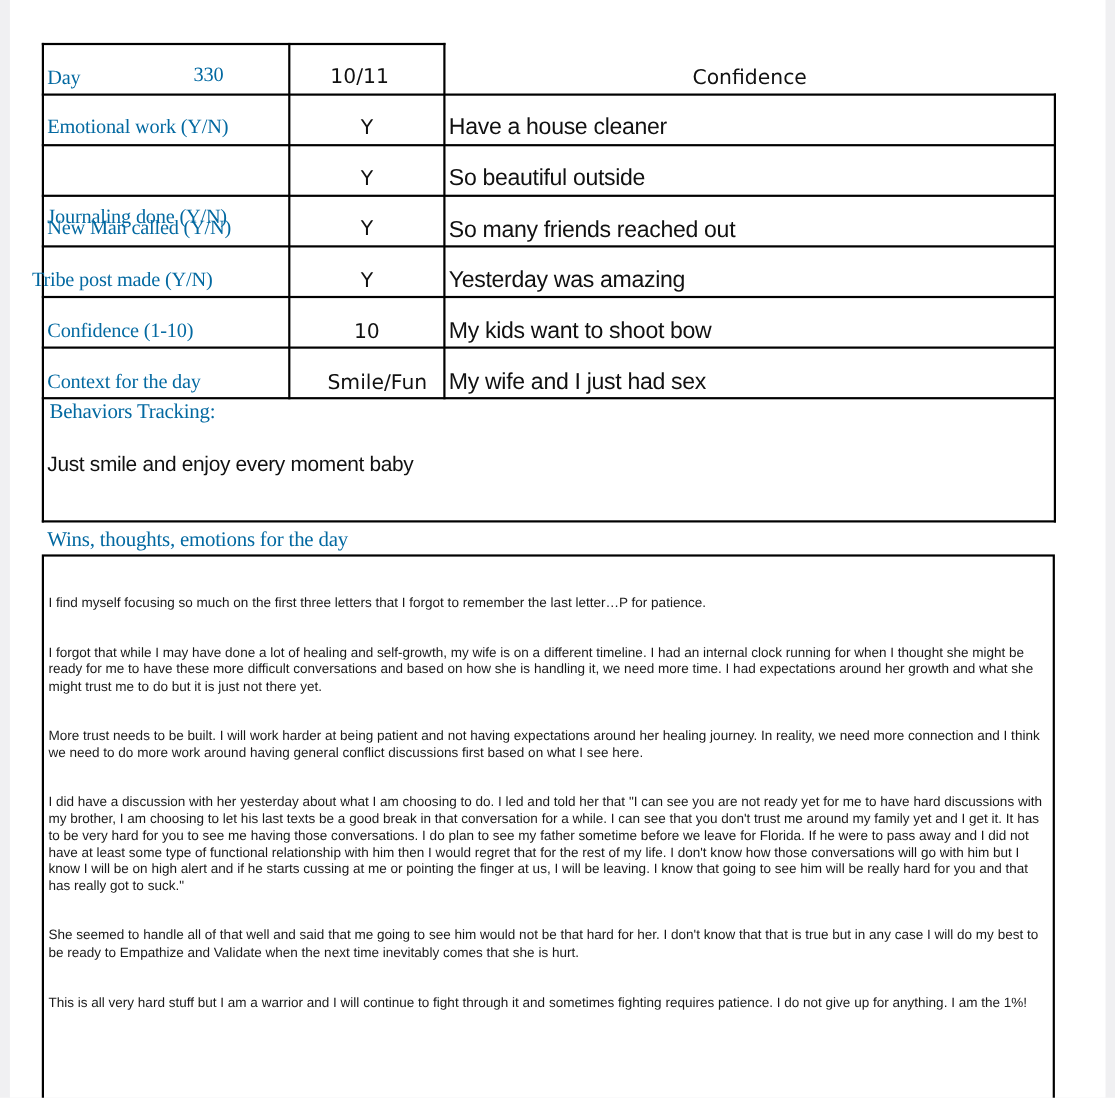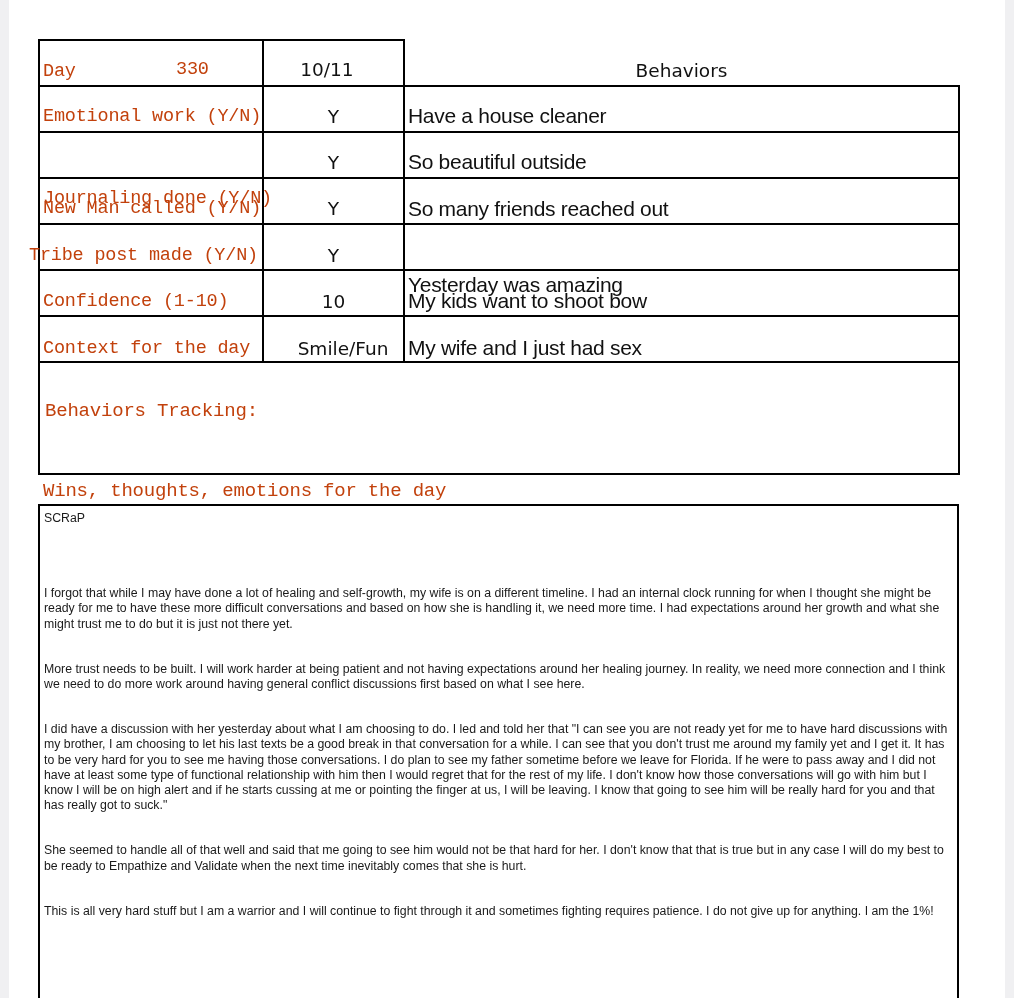--- a/index.html
+++ b/index.html
@@ -9,21 +9,21 @@
       position: relative;
       font-family: "Liberation Sans", sans-serif;
       color: #111;
     }
     .page {
       position: absolute; left: 9px; top: 0; width: 996px; height: 998px;
       background: #ffffff;
     }
     .hline { position: absolute; height: 2px; background: #000; }
     .vline { position: absolute; width: 2px; background: #000; }
-    .label { position: absolute; font-family: Liberation Mono, monospace; font-size: 18.5px; color: #c2410c; white-space: nowrap; letter-spacing: -0.2px; }
+    .label { position: absolute; font-family: Liberation Serif, serif; font-size: 18.5px; color: #0369a1; white-space: nowrap; letter-spacing: -0.2px; }
     .val { position: absolute; font-family: "DejaVu Sans", sans-serif; font-size: 18.5px; color: #111; text-align: center; white-space: nowrap; }
     .grat { position: absolute; font-family: "Liberation Sans", sans-serif; font-size: 21px; color: #111; white-space: nowrap; letter-spacing: -0.3px; }
     .journal {
       position: absolute; left: 29px; top: 504px; width: 921px; height: 510px;
       border: 2px solid #000; box-sizing: border-box;
       padding: 5px 4px;
       font-family: "Liberation Sans", sans-serif; font-size: 12.3px; line-height: 15.2px;
       color: #1a1a1a;
     }
     .journal p { margin: 0; }
@@ -45,60 +45,61 @@
   <div class="hline" style="left:29px; top:177px; width:922px;"></div>
   <div class="hline" style="left:29px; top:223px; width:922px;"></div>
   <div class="hline" style="left:29px; top:269px; width:922px;"></div>
   <div class="hline" style="left:29px; top:315px; width:922px;"></div>
   <div class="hline" style="left:29px; top:361px; width:922px;"></div>
   <div class="hline" style="left:29px; top:473px; width:922px;"></div>
 
   <span class="label" style="left:34px; top:61px;">Day</span>
   <span class="label" style="left:167px; top:59px;">330</span>
   <span class="val" style="left:255px; width:126px; top:59px;">10/11</span>
-  <span class="val" style="left:396px; width:553px; top:60px;">Behaviors</span>
+  <span class="val" style="left:396px; width:553px; top:60px;">Confidence</span>
 
   <div>
     <span class="label" style="left:34px; top:106px;">Emotional work  (Y/N)</span>
     <span class="val" style="left:255px; width:139px; top:106px;">Y</span>
     <span class="grat" style="left:399px; top:104px;">Have a house cleaner</span>
   </div>
   <div>
     <span class="label" style="left:34px; top:152px;margin-top:36px;">Journaling done (Y/N)</span>
     <span class="val" style="left:255px; width:139px; top:152px;">Y</span>
     <span class="grat" style="left:399px; top:150px;text-align:right;">So beautiful outside</span>
   </div>
   <div>
     <span class="label" style="left:34px; top:198px;">New Man called (Y/N)</span>
     <span class="val" style="left:255px; width:139px; top:198px;">Y</span>
     <span class="grat" style="left:399px; top:197px;">So many friends reached out</span>
   </div>
   <div>
     <span class="label" style="left:20px; top:245px;">Tribe post made (Y/N)</span>
     <span class="val" style="left:255px; width:139px; top:245px;">Y</span>
-    <span class="grat" style="left:399px; top:243px;margin-top:30px;">Yesterday was amazing</span>
+    <span class="grat" style="left:399px; top:243px;">Yesterday was amazing</span>
   </div>
   <div>
     <span class="label" style="left:34px; top:291px;">Confidence (1-10)</span>
     <span class="val" style="left:255px; width:139px; top:291px;">10</span>
     <span class="grat" style="left:399px; top:289px;">My kids want to shoot bow</span>
   </div>
   <div>
     <span class="label" style="left:34px; top:338px;">Context for the day</span>
     <span class="val" style="left:255px; width:158px; top:338px;">Smile/Fun</span>
     <span class="grat" style="left:399px; top:336px;">My wife and I just had sex</span>
   </div>
 
-  <span class="label" style="left:36px; top:400px; font-size:19px;">Behaviors Tracking:</span>
+  <span class="label" style="left:36px; top:364px; font-size:19px;">Behaviors Tracking:</span>
+  <span class="grat" style="left:34px; top:412px; font-size:19px;">Just smile and enjoy every moment baby</span>
 
   <span class="label" style="left:34px; top:480px; font-size:19px;text-align:center;">Wins, thoughts, emotions for the day</span>
 
   <div class="journal">
-    <p>SCRaP</p>
     <div class="gap"></div>
+    <p>I find myself focusing so much on the first three letters that I forgot to remember the last letter…P for patience.</p>
     <div class="gap"></div>
     <p>I forgot that while I may have done a lot of healing and self-growth, my wife is on a different timeline.  I had an internal clock running for when I thought she might be ready for me to have these more difficult conversations and based on how she is handling it, we need more time.  I had expectations around her growth and what she might trust me to do but it is just not there yet.</p>
     <div class="gap"></div>
     <p>More trust needs to be built.  I will work harder at being patient and not having expectations around her healing journey.  In reality, we need more connection and I think we need to do more work around having general conflict discussions first based on what I see here.</p>
     <div class="gap"></div>
     <p>I did have a discussion with her yesterday about what I am choosing to do.  I led and told her that "I can see you are not ready yet for me to have hard discussions with my brother, I am choosing to let his last texts be a good break in that conversation for a while.  I can see that you don't trust me around my family yet and I get it.  It has to be very hard for you to see me having those conversations.  I do plan to see my father sometime before we leave for Florida.  If he were to pass away and I did not have at least some type of functional relationship with him then I would regret that for the rest of my life.  I don't know how those conversations will go with him but I know I will be on high alert and if he starts cussing at me or pointing the finger at us, I will be leaving.  I know that going to see him will be really hard for you and that has really got to suck."</p>
     <div class="gap"></div>
     <p>She seemed to handle all of that well and said that me going to see him would not be that hard for her.  I don't know that that is true but in any case I will do my best to be ready to Empathize and Validate when the next time inevitably comes that she is hurt.</p>
     <div class="gap"></div>
     <p>This is all very hard stuff but I am a warrior and I will continue to fight through it and sometimes fighting requires patience.  I do not give up for anything.  I am the 1%!</p>

